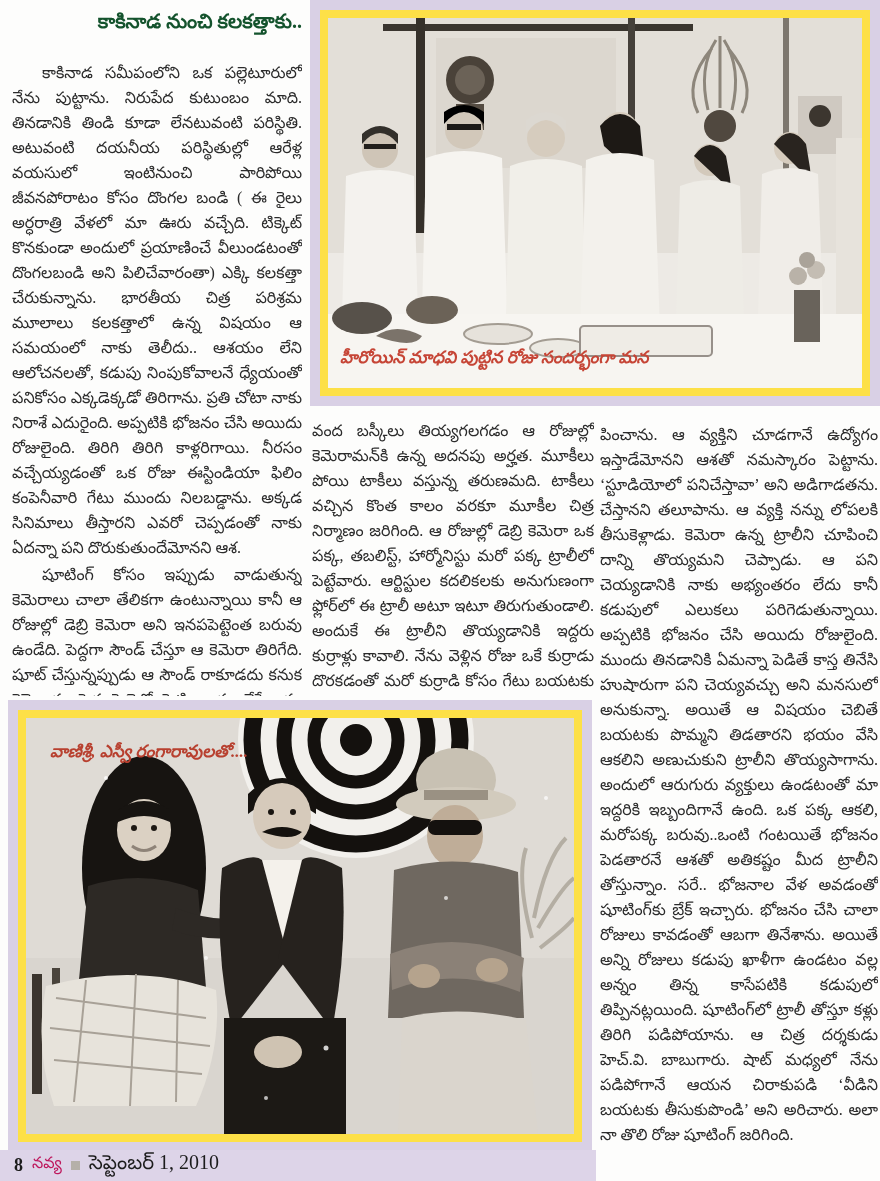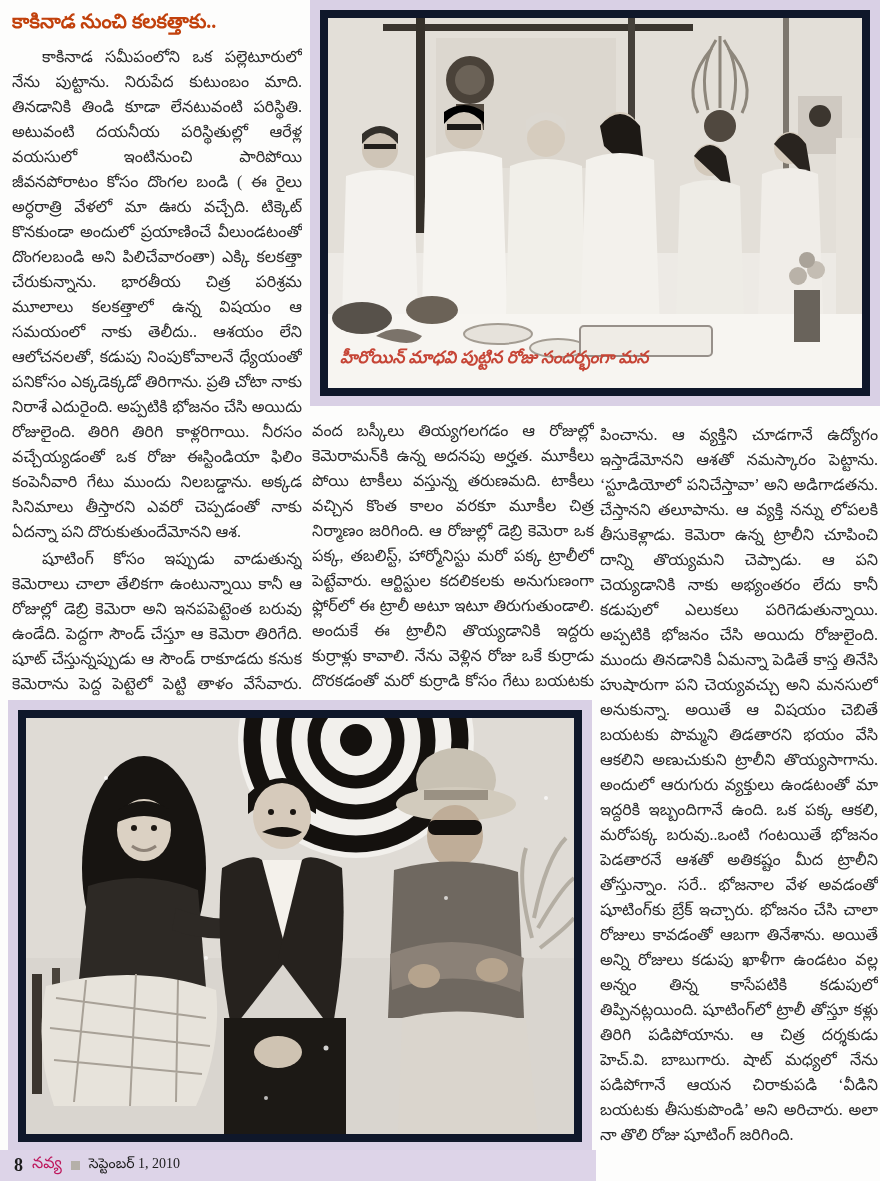--- a/index.html
+++ b/index.html
@@ -7,42 +7,42 @@
   .page{position:relative;width:880px;height:1181px;background:#fdfdfc;overflow:hidden;}
 
   
   .col{position:absolute;color:#2b2b2b;font-size:16px;line-height:25px;text-align:justify;overflow:hidden;}
   .col p{margin:0 0 2px 0;text-indent:30px;}
   .col p.noindent{text-indent:0;}
   .left-col{left:12px;top:8px;width:290px;height:688px;}
   .mid-col{left:312px;top:418px;width:282px;height:276px;}
   .right-col{left:600px;top:422px;width:278px;height:740px;}
 
-  h1.article-heading{margin:0 0 10px 0;font-size:20px;line-height:26px;color:#c2410c;font-weight:bold;text-align:left;}
+  h1.article-heading{margin:0 0 26px 0;font-size:20px;line-height:26px;color:#14532d;font-weight:bold;text-align:right;}
   h2.sub-heading{margin:14px 0 8px 0;font-size:18px;line-height:24px;color:#cd4434;font-weight:bold;font-style:italic;text-align:left;}
 
   
   .frame{position:absolute;background:#d9d0e5;}
-  .frame .inner{position:absolute;left:10px;top:10px;right:10px;bottom:10px;background:#0f172a;}
+  .frame .inner{position:absolute;left:10px;top:10px;right:10px;bottom:10px;background:#fde047;}
   .frame .photo{position:absolute;left:8px;top:8px;right:8px;bottom:8px;overflow:hidden;background:#e9e6e1;}
   .frame svg{display:block;width:100%;height:100%;}
   .top-photo{left:310px;top:0;width:570px;height:406px;}
   .bottom-photo{left:8px;top:700px;width:584px;height:452px;}
 
   .photo-caption{position:absolute;font-style:italic;font-weight:bold;font-size:17px;line-height:24px;color:#c64536;}
   .top-caption{left:20px;top:336px;width:430px;}
   .bottom-caption{left:32px;top:30px;width:420px;color:#b8402f;}
 
   
   .footer-band{position:absolute;left:0;top:1150px;width:596px;height:31px;background:#ddd4e8;}
   .footer{position:absolute;left:14px;top:1153px;height:24px;display:flex;align-items:center;gap:9px;color:#1c1c1c;}
   .footer .pagenum{font-weight:bold;font-size:18px;}
   .footer .mag{font-size:16px;color:#be185d;}
   .footer .sep-square{display:inline-block;width:9px;height:9px;background:#b5b0a9;}
-  .footer .date{font-size:14px;}
+  .footer .date{font-size:20px;}
 </style>
 </head>
 <body>
 
 <div class="page">
 
   <section class="frame top-photo">
     <div class="inner">
       <div class="photo">
         <svg viewBox="0 0 534 370" preserveAspectRatio="none">
@@ -182,20 +182,21 @@
           <path d="M376 300 Q432 286 500 302 L512 416 L372 416 Z" fill="#dad5cd"></path>
 
           <circle cx="80" cy="60" r="2" fill="#ffffff" opacity=".8"></circle>
           <circle cx="300" cy="330" r="2.5" fill="#ffffff" opacity=".8"></circle>
           <circle cx="180" cy="240" r="2" fill="#ffffff" opacity=".7"></circle>
           <circle cx="420" cy="180" r="2" fill="#ffffff" opacity=".7"></circle>
           <circle cx="520" cy="80" r="2" fill="#ffffff" opacity=".7"></circle>
           <circle cx="240" cy="380" r="2" fill="#ffffff" opacity=".7"></circle>
         </svg>
       </div>
+      <div class="photo-caption bottom-caption">వాణిశ్రీ, ఎస్వీ రంగారావులతో....</div>
     </div>
   </section>
 
   <div class="footer-band"></div>
   <footer class="footer">
     <span class="pagenum">8</span>
     <span class="mag">నవ్య</span>
     <span class="sep-square"></span>
     <span class="date">సెప్టెంబర్ 1, 2010</span>
   </footer>

